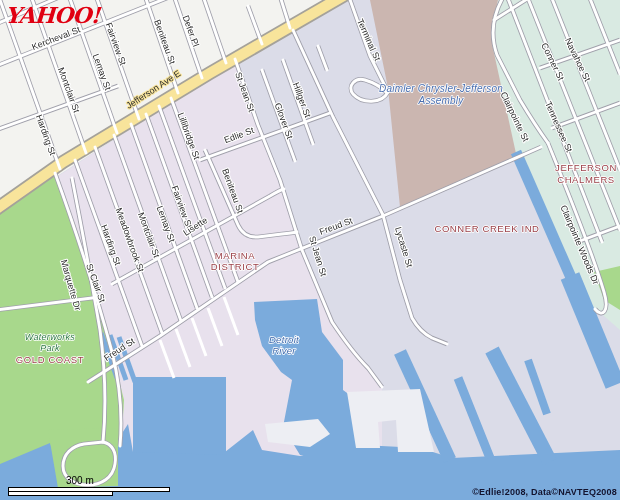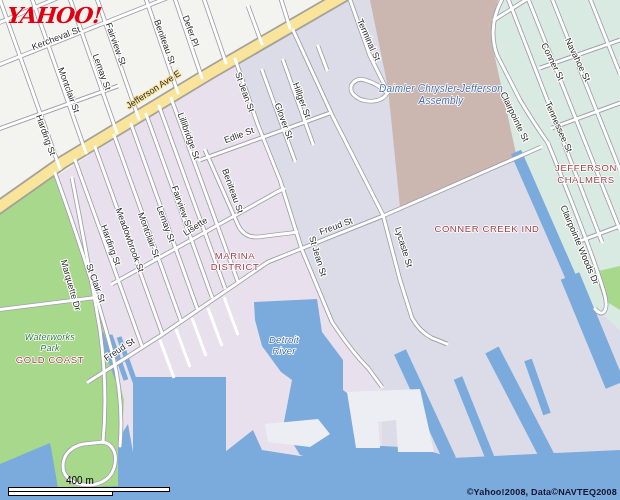--- a/index.html
+++ b/index.html
@@ -187,19 +187,19 @@
       <text x="50" y="351" class="area-label park">Park</text>
       <text x="441" y="92" class="area-label poi">Daimler Chrysler-Jefferson</text>
       <text x="441" y="104" class="area-label poi">Assembly</text>
       <text x="284" y="343" class="area-label waterlbl">Detroit</text>
       <text x="284" y="354" class="area-label waterlbl">River</text>
     </svg>
 
   <div class="logo">YAHOO!</div>
 
   <div class="scalebar">
-    <div class="scale-text-m">400 m</div>
+    <div class="scale-text-m">300 m</div>
     <div class="bar bar-metric"></div>
     <div class="bar bar-imperial"></div>
   </div>
 
-  <div class="copyright">©Yahoo!2008, Data©NAVTEQ2008</div>
+  <div class="copyright">©Edlie!2008, Data©NAVTEQ2008</div>
 </div>
 
 </body></html>

